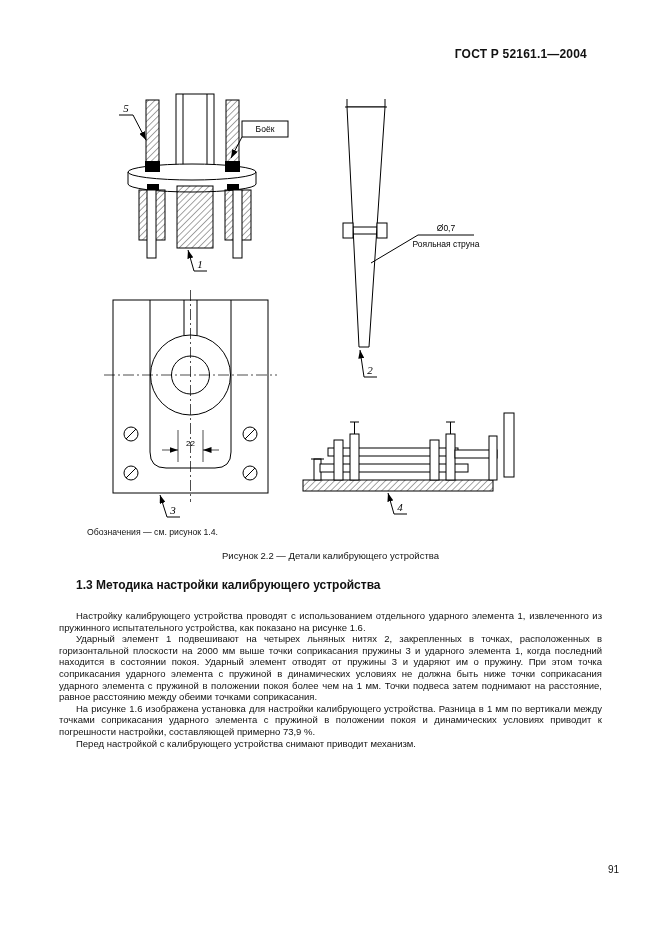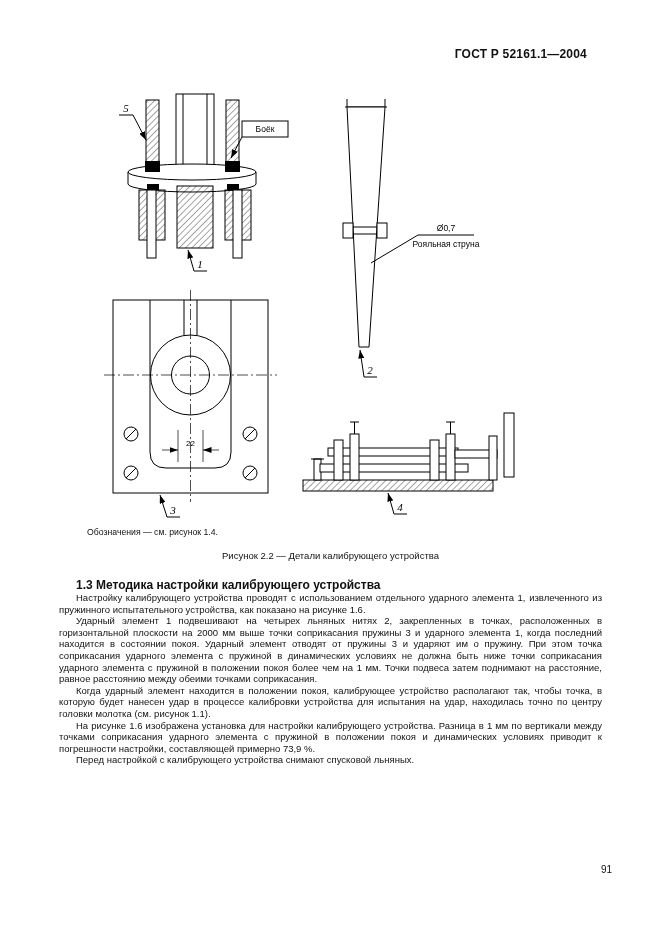--- a/index.html
+++ b/index.html
@@ -34,25 +34,25 @@
   }
   .note { font-size: 8.7px; margin-left: 28px; }
   .fig-caption { text-align: center; font-size: 9.5px; margin-top: 13px; }
   .sec-heading { font-weight: bold; font-size: 12px; margin-top: 17px; text-indent: 17px; }
   .text-block p {
     font-size: 9.5px;
     line-height: 11.6px;
     text-align: justify;
     text-indent: 17px;
   }
-  .text-block p.first { margin-top: 0; }
+  .text-block p.first { margin-top: 18px; }
   .page-number {
     position: absolute;
     top: 864px;
-    right: 49px;
+    right: 42px;
     font-size: 10px;
   }
 </style>
 </head>
 <body>
 
 <div class="page">
 
   <div class="doc-header">ГОСТ Р 52161.1—2004</div>
 
@@ -196,20 +196,19 @@
       <text class="num" x="400" y="511" text-anchor="middle">4</text>
     </g>
   </svg>
 
   <div class="text-block">
     <div class="note">Обозначения — см. рисунок 1.4.</div>
     <div class="fig-caption">Рисунок 2.2 — Детали калибрующего устройства</div>
     <div class="sec-heading">1.3  Методика настройки калибрующего устройства</div>
     <p class="first">Настройку калибрующего устройства проводят с использованием отдельного ударного элемента 1, извлеченного из пружинного испытательного устройства, как показано на рисунке 1.6.</p>
     <p>Ударный элемент 1 подвешивают на четырех льняных нитях 2, закрепленных в точках, расположенных в горизонтальной плоскости на 2000 мм выше точки соприкасания пружины 3 и ударного элемента 1, когда последний находится в состоянии покоя. Ударный элемент отводят от пружины 3 и ударяют им о пружину. При этом точка соприкасания ударного элемента с пружиной в динамических условиях не должна быть ниже точки соприкасания ударного элемента с пружиной в положении покоя более чем на 1 мм. Точки подвеса затем поднимают на расстояние, равное расстоянию между обеими точками соприкасания.</p>
-    <p>Когда ударный элемент находится в положении покоя, калибрующее устройство располагают так, чтобы точка, в которую будет нанесен удар в процессе калибровки устройства для испытания на удар, находилась точно по центру головки молотка (см. рисунок 1.1).</p>
     <p>На рисунке 1.6 изображена установка для настройки калибрующего устройства. Разница в 1 мм по вертикали между точками соприкасания ударного элемента с пружиной в положении покоя и динамических условиях приводит к погрешности настройки, составляющей примерно 73,9 %.</p>
-    <p>Перед настройкой с калибрующего устройства снимают спусковой льняных.</p>
+    <p>Перед настройкой с калибрующего устройства снимают приводит механизм.</p>
   </div>
 
   <div class="page-number">91</div>
 
 </div>
 
 </body></html>

